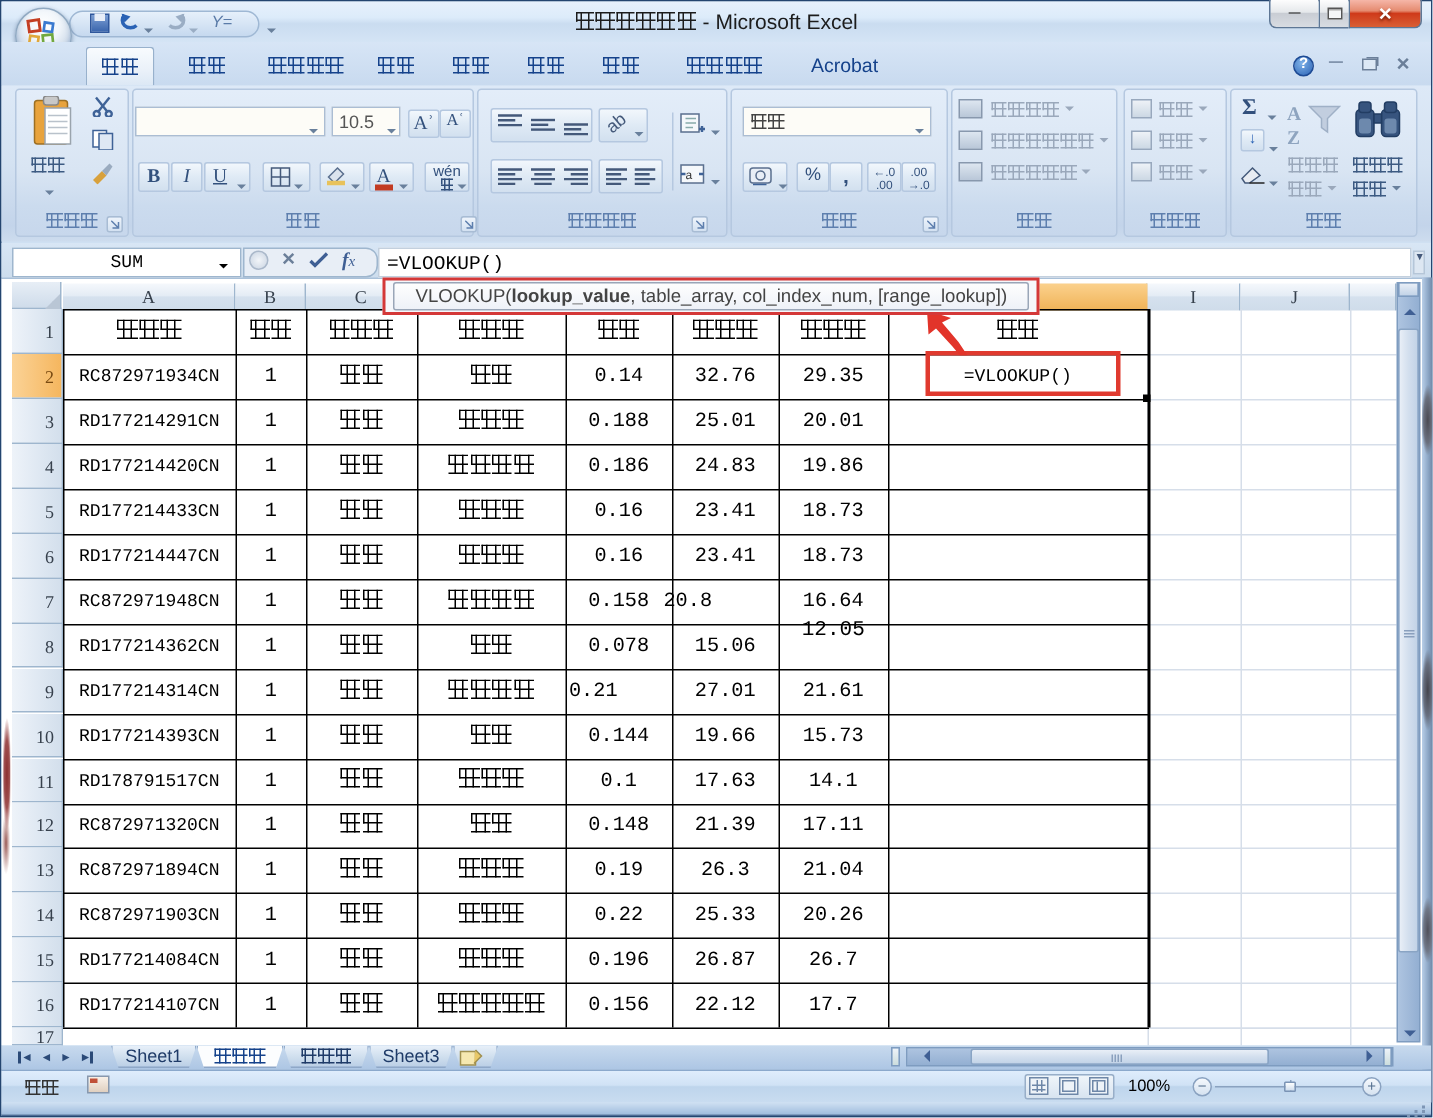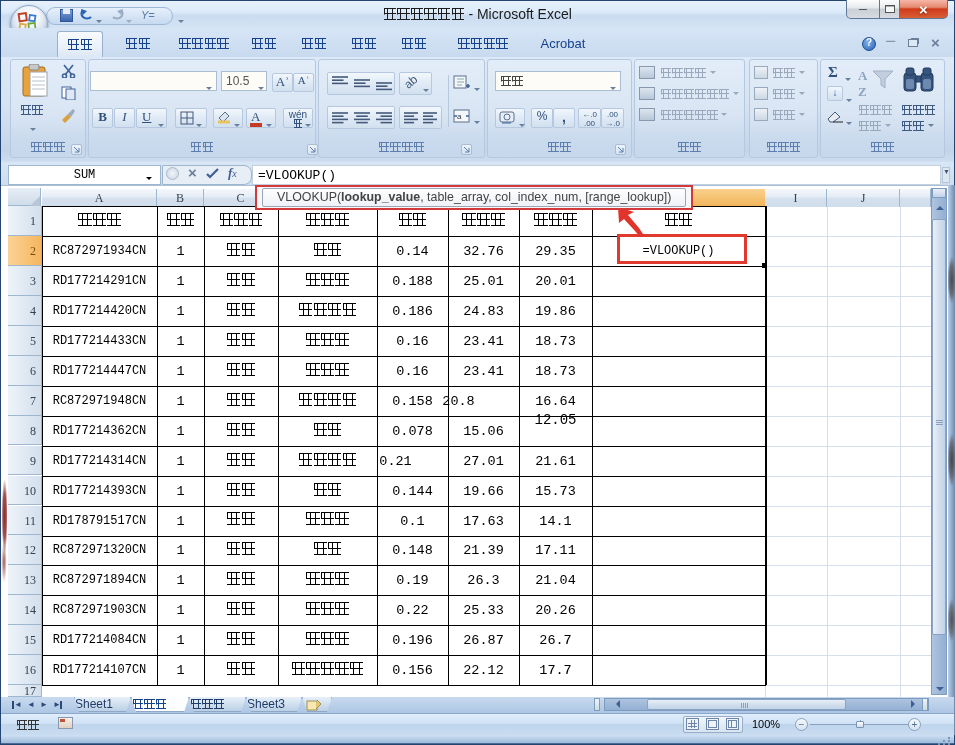--- a/index.html
+++ b/index.html
@@ -80,21 +80,21 @@
 .gl{position:absolute;background:#d6dee9}
 .blk{position:absolute;background:#000}
 
 #vsb{position:absolute;left:931px;top:188px;width:16px;height:507px;
  background:linear-gradient(90deg,#aec4e0,#93afd2);border:1px solid #7e9cc0}
 #vthumb{position:absolute;left:932px;top:219px;width:14px;height:416px;border:1px solid #89a4c4;border-radius:2px;
  background:linear-gradient(90deg,#e9eff7,#d3dfee 50%,#c2d3e7)}
 
 #tabbar{position:absolute;left:1px;right:1px;top:697px;height:16px;
  background:linear-gradient(#c8daee,#adc6e4)}
-.stab{position:absolute;top:697px;height:15px;line-height:15px;font-size:12px;
+.stab{position:absolute;top:697px;height:15px;line-height:15px;text-align:center;font-size:12px;
  color:#1f3b68;background:linear-gradient(#e8f0f9,#cddded 60%,#bbcfe6);
  border:1px solid #8fa8c8;border-top:none;clip-path:polygon(0 0,100% 0,calc(100% - 5px) 100%,5px 100%)}
 .stabact{background:#fcfdfe;font-weight:bold;color:#000}
 
 #statusbar{position:absolute;left:1px;right:1px;top:713px;height:22px;
  border-top:1px solid #8ba9cc;background:linear-gradient(#dfedfc 0%,#d0e2f5 45%,#bed5ec 50%,#c9dcf0 100%)}
 #resize{position:absolute;right:1px;top:735px;width:953px;height:9px;
  background:linear-gradient(#cfe0f2,#9fbcdd);border-bottom:1px solid #4a6a94}
 </style></head><body>
 <div id="win"></div>

